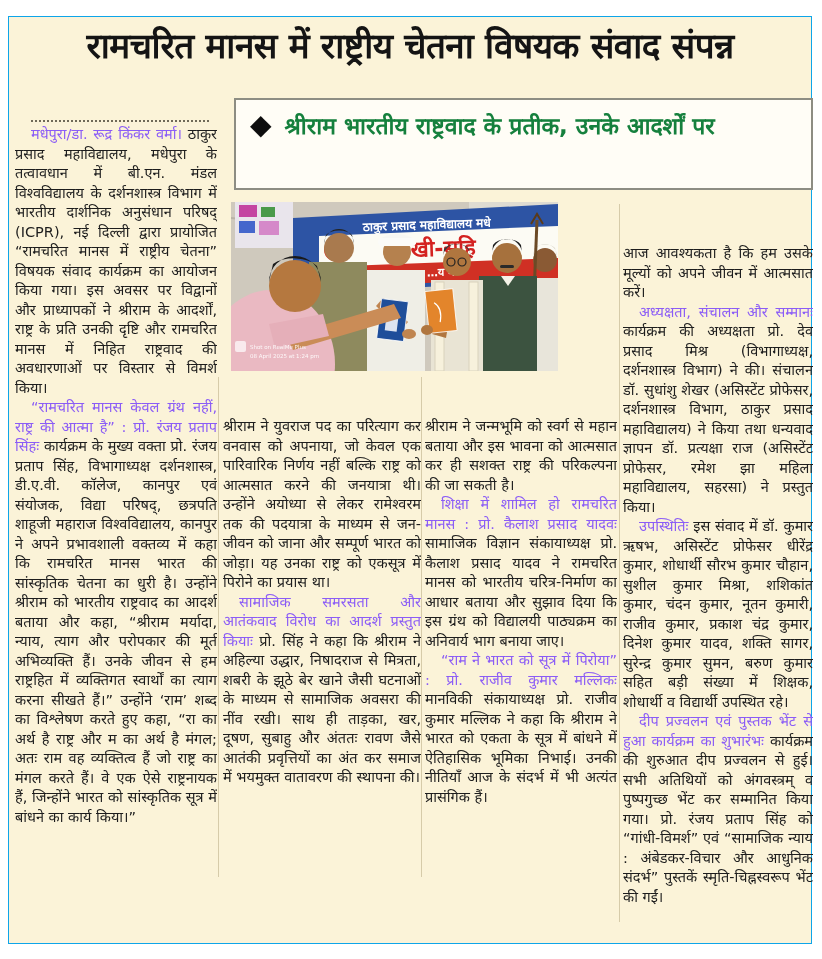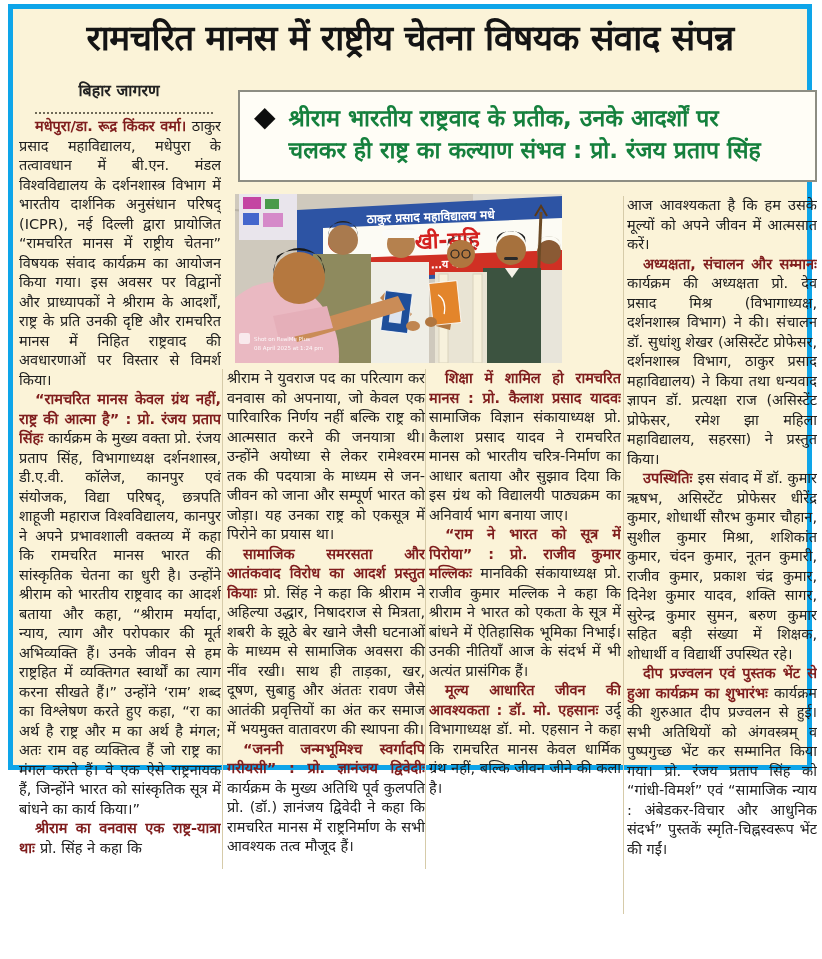--- a/index.html
+++ b/index.html
@@ -2,22 +2,22 @@
 <html><head>
 <meta charset="utf-8">
 <style>
   html,body{margin:0;padding:0;}
   body{
     width:822px;height:959px;background:#ffffff;position:relative;
     font-family:"DejaVu Sans",sans-serif;color:#1d1d1d;
     -webkit-font-smoothing:antialiased;
   }
   .paper{
-    position:absolute;left:8px;top:4px;width:804px;height:766px;
-    background:#fbf3d8;border:5px solid #0ea5e9;box-sizing:border-box;
+    position:absolute;left:8px;top:16px;width:804px;height:928px;
+    background:#fbf3d8;border:1px solid #0ea5e9;box-sizing:border-box;
   }
   .headline{
     position:absolute;left:0;right:0;top:8px;margin:0;text-align:center;
     font-size:35px;line-height:1.25;font-weight:700;color:#141414;
     white-space:nowrap;letter-spacing:-0.5px;
   }
   .masthead{
     position:absolute;left:0;top:70px;width:212px;text-align:center;
     font-size:16px;font-weight:700;color:#222;
   }
@@ -39,42 +39,40 @@
   .photo svg{display:block;}
   .col{
     position:absolute;font-size:14.5px;line-height:19.5px;text-align:justify;
     color:#1d1d1d;overflow:hidden;
   }
   .col1{left:6px;top:108px;width:202px;height:822px;}
   .col2{left:214px;top:360px;width:198px;height:570px;}
   .col3{left:416px;top:360px;width:192px;height:570px;}
   .col4{left:614px;top:187px;width:190px;height:743px;}
   .para{margin:0;text-indent:16px;}
-  .para.cont{text-indent:0;}
-  .lead{font-weight:700;color:#7f1d1d;}
+  .para.cont{text-indent:0;margin-top:40px;}
+  .lead{font-weight:400;color:#8b5cf6;}
   .vrule{position:absolute;width:1px;background:#d6cba9;}
   .vr1{left:209px;top:360px;height:500px;}
   .vr2{left:412px;top:360px;height:500px;}
   .vr3{left:610px;top:187px;height:718px;}
 </style>
 </head>
 <body>
 
 <div class="paper">
 
   <h1 class="headline">रामचरित मानस में राष्ट्रीय चेतना विषयक संवाद संपन्न</h1>
 
-  <div class="masthead">बिहार जागरण</div>
   <div class="dotted"></div>
 
   <div class="quote-box">
     <span class="diamond">◆</span>
     <div class="quote-text">
       <div>श्रीराम भारतीय राष्ट्रवाद के प्रतीक, उनके आदर्शों पर</div>
-      <div>चलकर ही राष्ट्र का कल्याण संभव : प्रो. रंजय प्रताप सिंह</div>
     </div>
   </div>
 
   <div class="photo">
     <svg width="327" height="169" viewBox="0 0 327 169" xmlns="http://www.w3.org/2000/svg">
 
       <rect width="327" height="169" fill="#cfc9bd"></rect>
       <rect x="238" y="0" width="89" height="169" fill="#dedbd2"></rect>
       <line x1="0" y1="16" x2="62" y2="22" stroke="#b8b2a6" stroke-width="2"></line>
 
@@ -143,33 +141,31 @@
 
       <rect x="4" y="139" width="11" height="11" rx="2" fill="#ffffff" opacity="0.7"></rect>
       <text x="19" y="147" font-size="5.5" fill="#ffffff" opacity="0.9">Shot on RealMe Plus</text>
       <text x="19" y="156" font-size="5.5" fill="#ffffff" opacity="0.9">08 April 2025 at 1:24 pm</text>
     </svg>
   </div>
 
   <div class="col col1">
     <p class="para"><b class="lead">मधेपुरा/डा. रूद्र किंकर वर्मा। </b><span>ठाकुर प्रसाद महाविद्यालय, मधेपुरा के तत्वावधान में बी.एन. मंडल विश्वविद्यालय के दर्शनशास्त्र विभाग में भारतीय दार्शनिक अनुसंधान परिषद् (ICPR), नई दिल्ली द्वारा प्रायोजित “रामचरित मानस में राष्ट्रीय चेतना” विषयक संवाद कार्यक्रम का आयोजन किया गया। इस अवसर पर विद्वानों और प्राध्यापकों ने श्रीराम के आदर्शों, राष्ट्र के प्रति उनकी दृष्टि और रामचरित मानस में निहित राष्ट्रवाद की अवधारणाओं पर विस्तार से विमर्श किया।</span></p>
     <p class="para"><b class="lead">“रामचरित मानस केवल ग्रंथ नहीं, राष्ट्र की आत्मा है” : प्रो. रंजय प्रताप सिंहः </b><span>कार्यक्रम के मुख्य वक्ता प्रो. रंजय प्रताप सिंह, विभागाध्यक्ष दर्शनशास्त्र, डी.ए.वी. कॉलेज, कानपुर एवं संयोजक, विद्या परिषद्, छत्रपति शाहूजी महाराज विश्वविद्यालय, कानपुर ने अपने प्रभावशाली वक्तव्य में कहा कि रामचरित मानस भारत की सांस्कृतिक चेतना का धुरी है। उन्होंने श्रीराम को भारतीय राष्ट्रवाद का आदर्श बताया और कहा, “श्रीराम मर्यादा, न्याय, त्याग और परोपकार की मूर्त अभिव्यक्ति हैं। उनके जीवन से हम राष्ट्रहित में व्यक्तिगत स्वार्थों का त्याग करना सीखते हैं।” उन्होंने ‘राम’ शब्द का विश्लेषण करते हुए कहा, “रा का अर्थ है राष्ट्र और म का अर्थ है मंगल; अतः राम वह व्यक्तित्व हैं जो राष्ट्र का मंगल करते हैं। वे एक ऐसे राष्ट्रनायक हैं, जिन्होंने भारत को सांस्कृतिक सूत्र में बांधने का कार्य किया।”</span></p>
-    <p class="para"><b class="lead">श्रीराम का वनवास एक राष्ट्र-यात्रा थाः </b><span>प्रो. सिंह ने कहा कि</span></p>
   </div>
 
   <div class="col col2">
     <p class="para cont"><span>श्रीराम ने युवराज पद का परित्याग कर वनवास को अपनाया, जो केवल एक पारिवारिक निर्णय नहीं बल्कि राष्ट्र को आत्मसात करने की जनयात्रा थी। उन्होंने अयोध्या से लेकर रामेश्वरम तक की पदयात्रा के माध्यम से जन-जीवन को जाना और सम्पूर्ण भारत को जोड़ा। यह उनका राष्ट्र को एकसूत्र में पिरोने का प्रयास था।</span></p>
     <p class="para"><b class="lead">सामाजिक समरसता और आतंकवाद विरोध का आदर्श प्रस्तुत कियाः </b><span>प्रो. सिंह ने कहा कि श्रीराम ने अहिल्या उद्धार, निषादराज से मित्रता, शबरी के झूठे बेर खाने जैसी घटनाओं के माध्यम से सामाजिक अवसरा की नींव रखी। साथ ही ताड़का, खर, दूषण, सुबाहु और अंततः रावण जैसे आतंकी प्रवृत्तियों का अंत कर समाज में भयमुक्त वातावरण की स्थापना की।</span></p>
-    <p class="para"><b class="lead">“जननी जन्मभूमिश्च स्वर्गादपि गरीयसी” : प्रो. ज्ञानंजय द्विवेदीः </b><span>कार्यक्रम के मुख्य अतिथि पूर्व कुलपति प्रो. (डॉ.) ज्ञानंजय द्विवेदी ने कहा कि रामचरित मानस में राष्ट्रनिर्माण के सभी आवश्यक तत्व मौजूद हैं।</span></p>
   </div>
 
   <div class="col col3">
+    <p class="para cont"><span>श्रीराम ने जन्मभूमि को स्वर्ग से महान बताया और इस भावना को आत्मसात कर ही सशक्त राष्ट्र की परिकल्पना की जा सकती है।</span></p>
     <p class="para"><b class="lead">शिक्षा में शामिल हो रामचरित मानस : प्रो. कैलाश प्रसाद यादवः </b><span>सामाजिक विज्ञान संकायाध्यक्ष प्रो. कैलाश प्रसाद यादव ने रामचरित मानस को भारतीय चरित्र-निर्माण का आधार बताया और सुझाव दिया कि इस ग्रंथ को विद्यालयी पाठ्यक्रम का अनिवार्य भाग बनाया जाए।</span></p>
     <p class="para"><b class="lead">“राम ने भारत को सूत्र में पिरोया” : प्रो. राजीव कुमार मल्लिकः </b><span>मानविकी संकायाध्यक्ष प्रो. राजीव कुमार मल्लिक ने कहा कि श्रीराम ने भारत को एकता के सूत्र में बांधने में ऐतिहासिक भूमिका निभाई। उनकी नीतियाँ आज के संदर्भ में भी अत्यंत प्रासंगिक हैं।</span></p>
-    <p class="para"><b class="lead">मूल्य आधारित जीवन की आवश्यकता : डॉ. मो. एहसानः </b><span>उर्दू विभागाध्यक्ष डॉ. मो. एहसान ने कहा कि रामचरित मानस केवल धार्मिक ग्रंथ नहीं, बल्कि जीवन जीने की कला है।</span></p>
   </div>
 
   <div class="col col4">
     <p class="para cont"><span>आज आवश्यकता है कि हम उसके मूल्यों को अपने जीवन में आत्मसात करें।</span></p>
     <p class="para"><b class="lead">अध्यक्षता, संचालन और सम्मानः </b><span>कार्यक्रम की अध्यक्षता प्रो. देव प्रसाद मिश्र (विभागाध्यक्ष, दर्शनशास्त्र विभाग) ने की। संचालन डॉ. सुधांशु शेखर (असिस्टेंट प्रोफेसर, दर्शनशास्त्र विभाग, ठाकुर प्रसाद महाविद्यालय) ने किया तथा धन्यवाद ज्ञापन डॉ. प्रत्यक्षा राज (असिस्टेंट प्रोफेसर, रमेश झा महिला महाविद्यालय, सहरसा) ने प्रस्तुत किया।</span></p>
     <p class="para"><b class="lead">उपस्थितिः </b><span>इस संवाद में डॉ. कुमार ऋषभ, असिस्टेंट प्रोफेसर धीरेंद्र कुमार, शोधार्थी सौरभ कुमार चौहान, सुशील कुमार मिश्रा, शशिकांत कुमार, चंदन कुमार, नूतन कुमारी, राजीव कुमार, प्रकाश चंद्र कुमार, दिनेश कुमार यादव, शक्ति सागर, सुरेन्द्र कुमार सुमन, बरुण कुमार सहित बड़ी संख्या में शिक्षक, शोधार्थी व विद्यार्थी उपस्थित रहे।</span></p>
     <p class="para"><b class="lead">दीप प्रज्वलन एवं पुस्तक भेंट से हुआ कार्यक्रम का शुभारंभः </b><span>कार्यक्रम की शुरुआत दीप प्रज्वलन से हुई। सभी अतिथियों को अंगवस्त्रम् व पुष्पगुच्छ भेंट कर सम्मानित किया गया। प्रो. रंजय प्रताप सिंह को “गांधी-विमर्श” एवं “सामाजिक न्याय : अंबेडकर-विचार और आधुनिक संदर्भ” पुस्तकें स्मृति-चिह्नस्वरूप भेंट की गईं।</span></p>
   </div>
 
   <div class="vrule vr1"></div>

